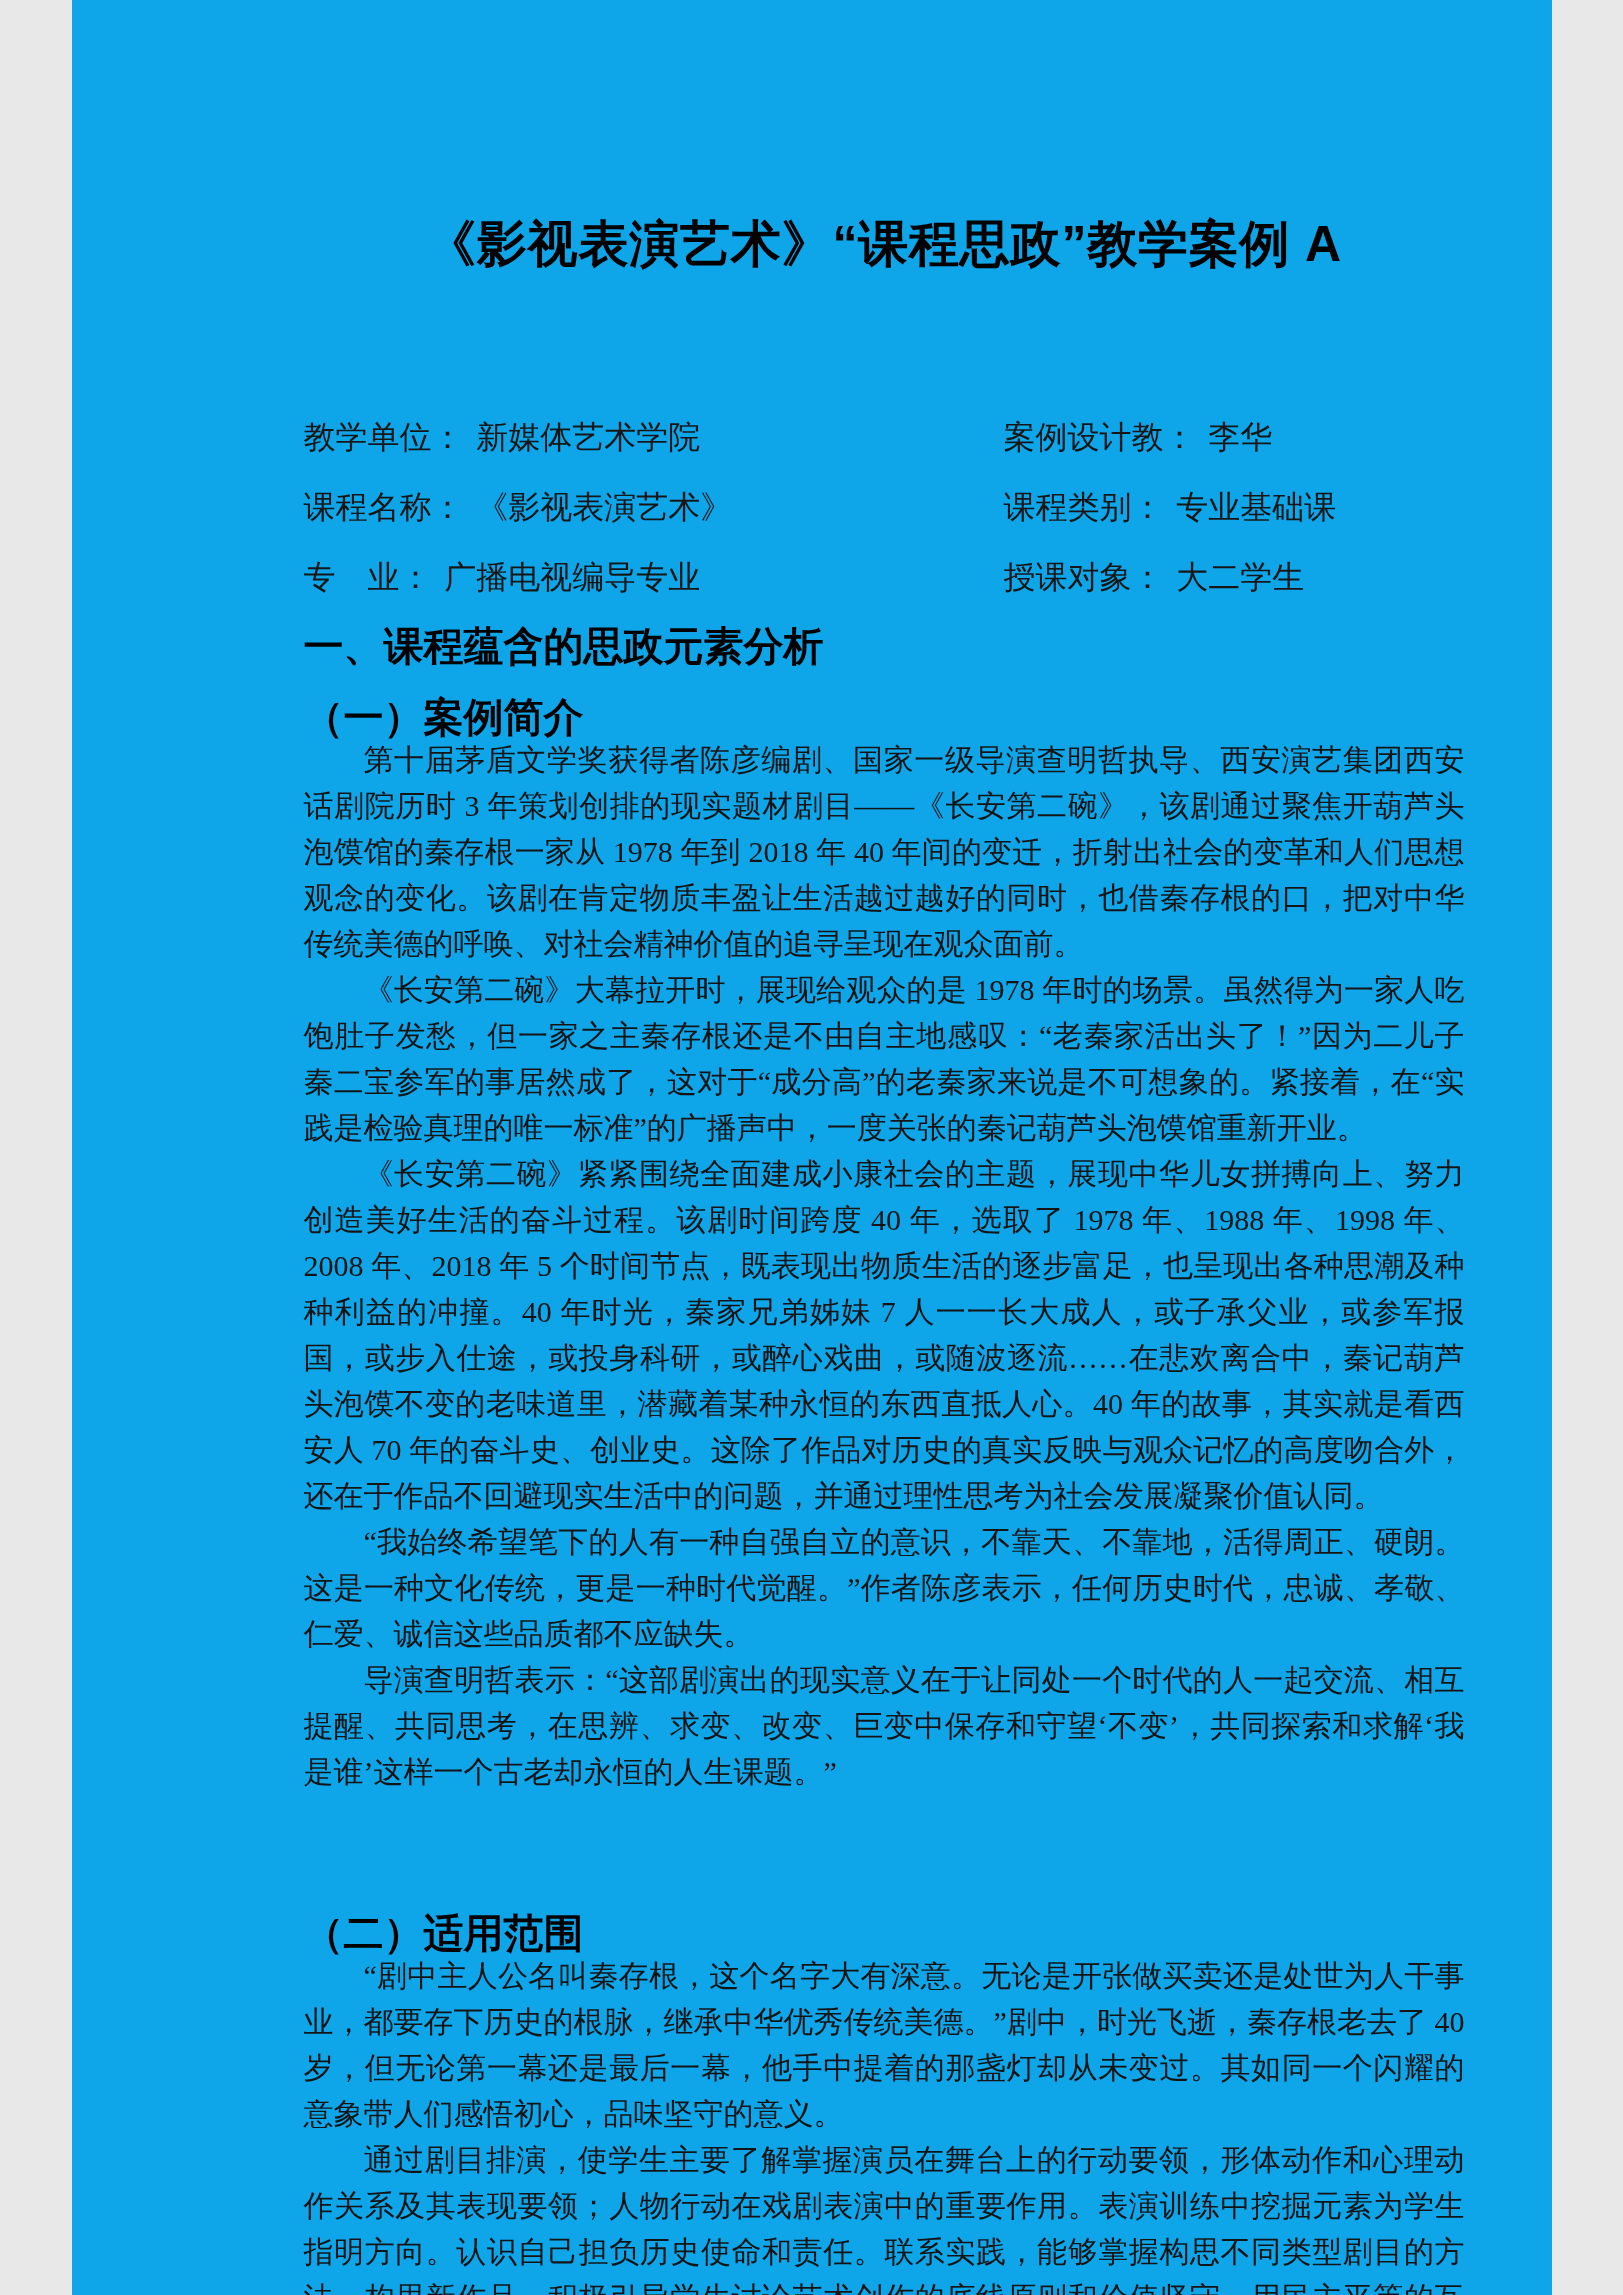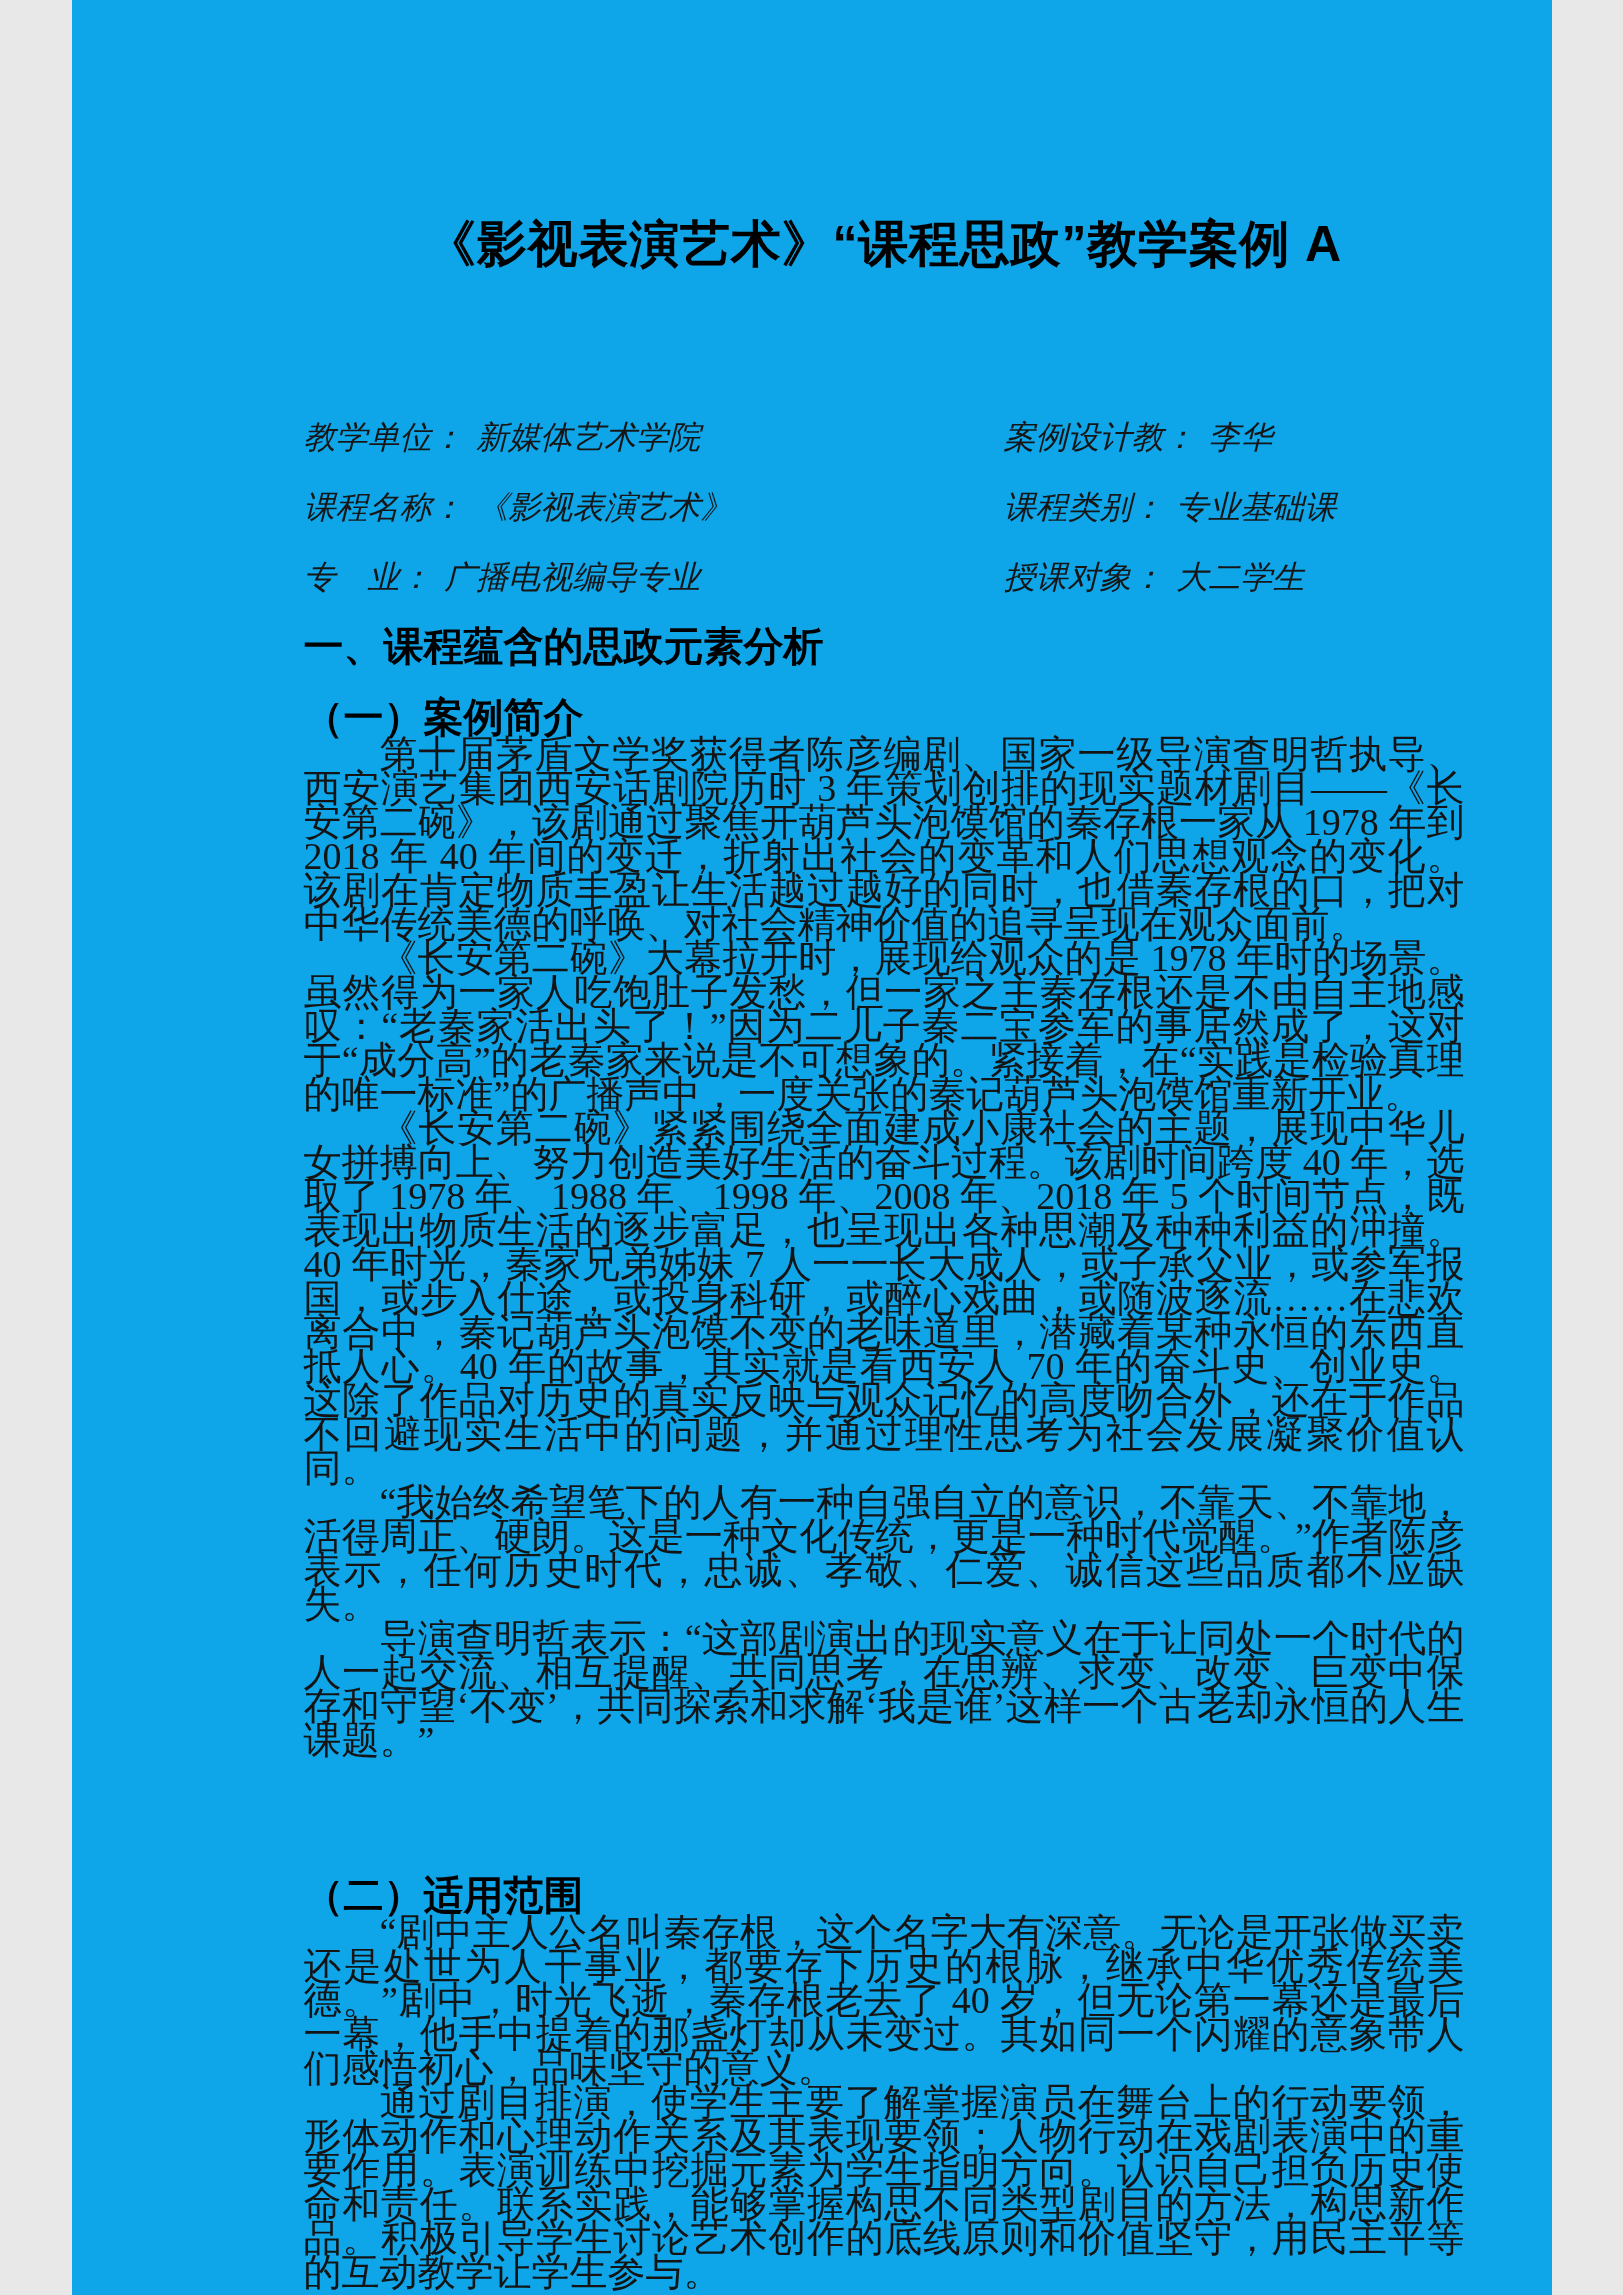--- a/index.html
+++ b/index.html
@@ -35,21 +35,20 @@
   }
   .meta {
     margin-top: 140px;
     font-size: 32px;
     color: #161616;
   }
   .meta-row {
     display: flex;
     line-height: 38px;
     margin-bottom: 32px;
-    font-style: italic;
   }
   .meta-cell { display: flex; }
   .meta-cell.left  { width: 700px; flex: none; }
   .meta-cell.right { flex: 1; }
   .meta-label { margin-right: 12.7px; white-space: nowrap; }
   .meta-value { white-space: nowrap; }
   .h1 {
     margin: 28.5px 0 0 0;
     font-size: 40px;
     font-weight: 700;
@@ -59,22 +58,22 @@
   .h2 {
     margin: 33px 0 0 0;
     font-size: 40px;
     font-weight: 700;
     line-height: 38px;
     color: #000000;
   }
   .h2.second { margin-top: 120px; }
   .body-text p {
     margin: 0;
-    font-size: 38px;
-    line-height: 34px;
+    font-size: 30px;
+    line-height: 46px;
     text-align: justify;
     text-indent: 2em;
     color: #141414;
   }
   .page-number {
     margin-top: 12.7px;
     text-align: left;
     font-family: "Liberation Sans", sans-serif;
     font-size: 27px;
     line-height: 32px;

